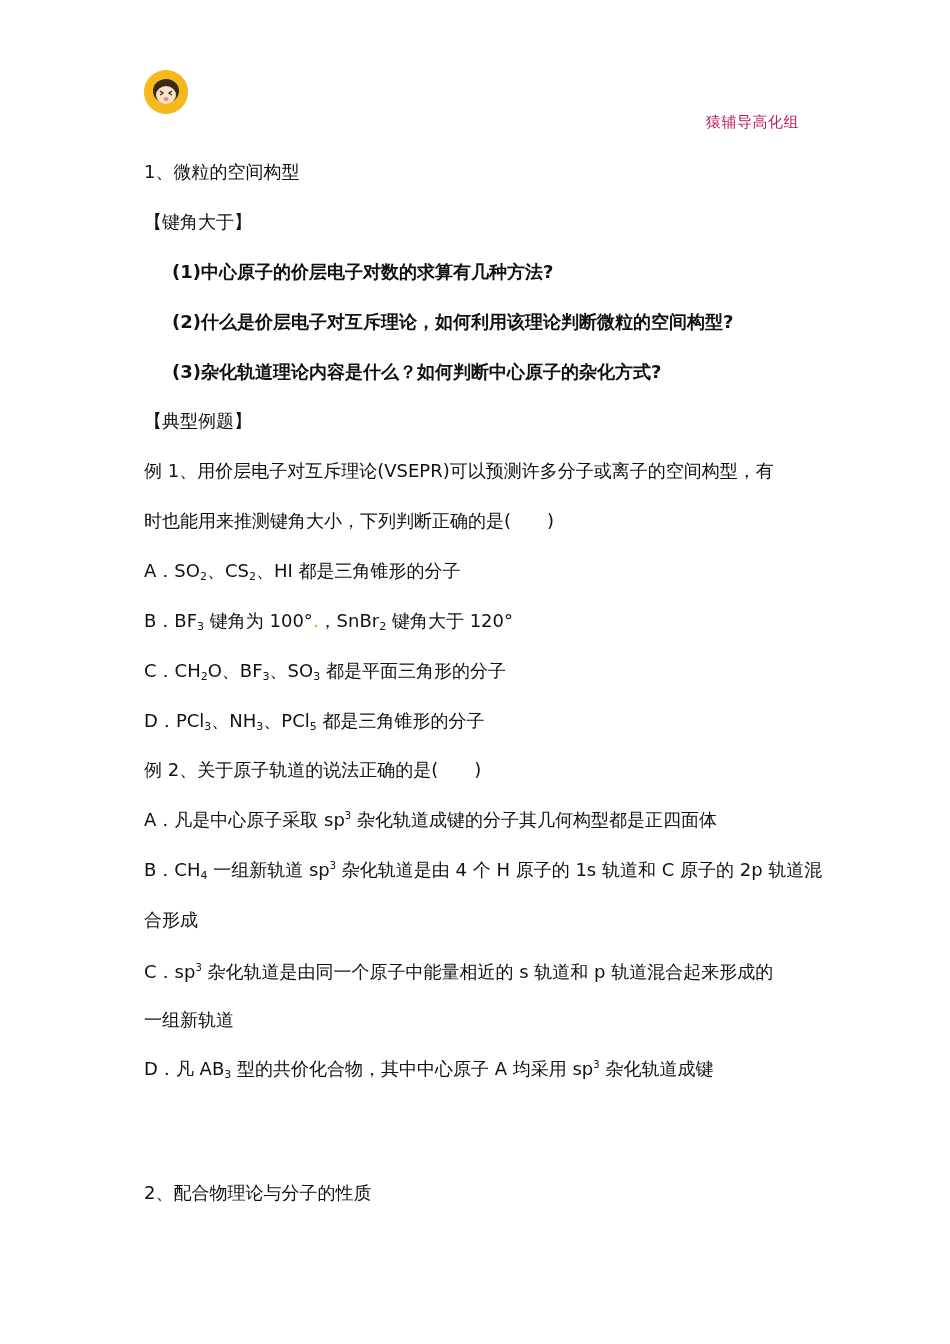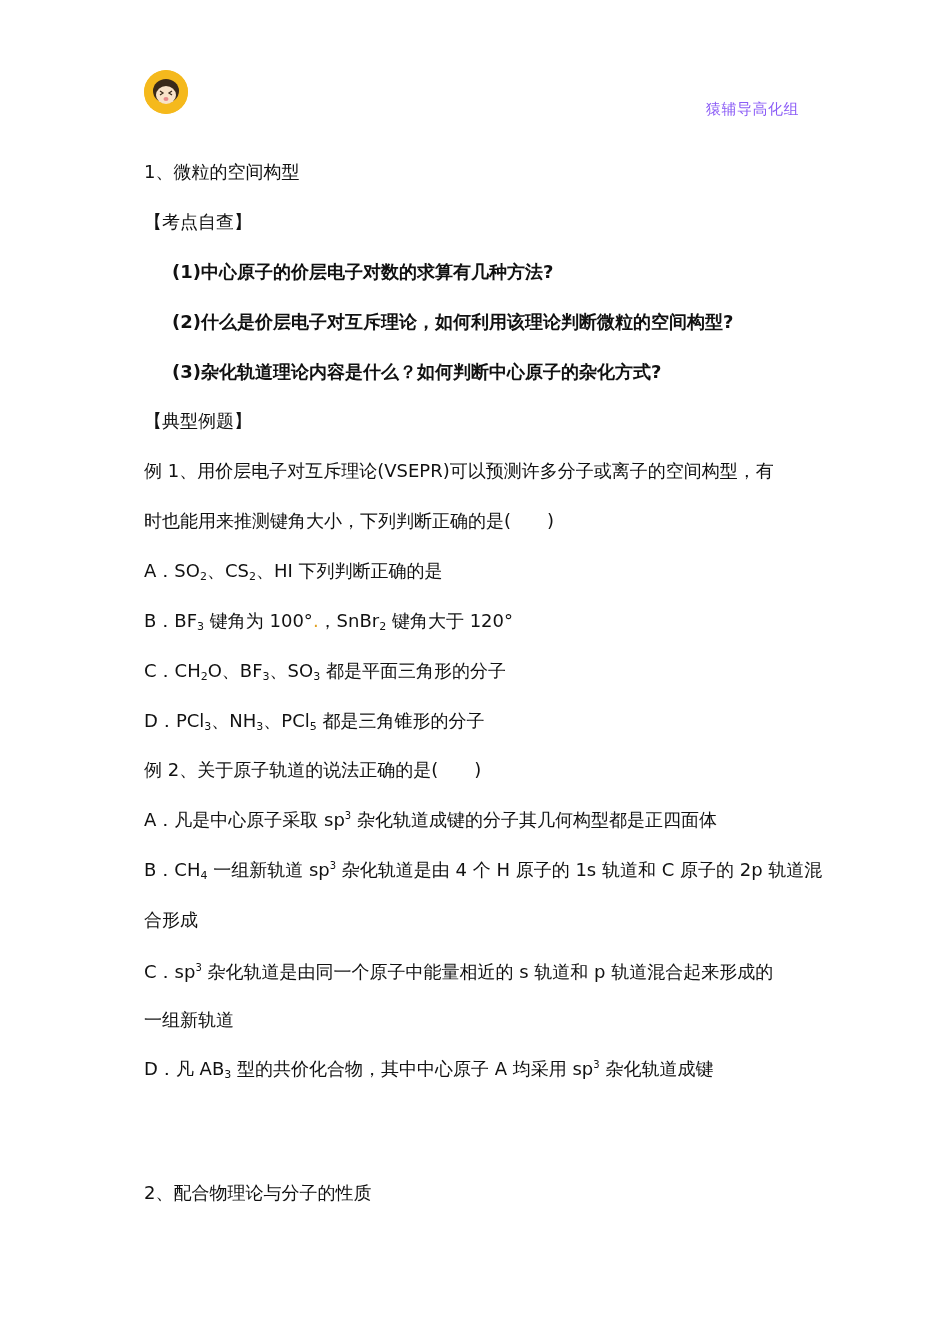--- a/index.html
+++ b/index.html
@@ -1,20 +1,20 @@
 <!DOCTYPE html>
 <html><head>
 <meta charset="utf-8">
 <style>
   html, body { margin: 0; padding: 0; background: #ffffff; }
   body { width: 950px; height: 1344px; position: relative; overflow: hidden;
          font-family: "DejaVu Serif", "Liberation Serif", serif; color: #111111; }
   .logo { position: absolute; left: 144px; top: 70px; width: 44px; height: 44px; border-radius: 50%;
           background: #f5b91c; overflow: hidden; }
-  .header-org { position: absolute; left: 706px; top: 100px; font-size: 15px; color: #8b5cf6;
+  .header-org { position: absolute; left: 706px; top: 113px; font-size: 15px; color: #be185d;
                 font-family: "DejaVu Sans", "Liberation Sans", sans-serif; letter-spacing: 0.5px; }
   .line { position: absolute; left: 144px; font-size: 18px; white-space: nowrap; line-height: 24px;
           font-family: "DejaVu Sans", "Liberation Sans", sans-serif; text-align: right; }
   .indent { left: 172px; font-weight: bold; }
   .bracket { left: 144px; }
   sub { font-size: 11px; vertical-align: -3px; line-height: 0; }
   sup { font-size: 10px; vertical-align: 7px; line-height: 0; }
   .dot-accent { color: #e0a020; }
 </style>
 </head>
@@ -26,31 +26,31 @@
     <ellipse cx="22" cy="21" rx="13" ry="12" fill="#3a2a1a"></ellipse>
     <ellipse cx="22" cy="25" rx="10" ry="9" fill="#f8e2c8"></ellipse>
     <path d="M16 21 l3 2 l-3 2" stroke="#3a2a1a" stroke-width="1.3" fill="none"></path>
     <path d="M28 21 l-3 2 l3 2" stroke="#3a2a1a" stroke-width="1.3" fill="none"></path>
     <ellipse cx="22" cy="29" rx="2.5" ry="2" fill="#e88a8a"></ellipse>
   </svg>
 </div>
 <div class="header-org">猿辅导高化组</div>
 
 <div class="line" style="top:160px">1、微粒的空间构型</div>
-<div class="line bracket" style="top:210px">【考点自查】</div>
+<div class="line bracket" style="top:210px">【键角大于】</div>
 <div class="line indent" style="top:260px">(1)中心原子的价层电子对数的求算有几种方法?</div>
 <div class="line indent" style="top:310px">(2)什么是价层电子对互斥理论，如何利用该理论判断微粒的空间构型?</div>
 <div class="line indent" style="top:360px">(3)杂化轨道理论内容是什么？如何判断中心原子的杂化方式?</div>
 <div class="line bracket" style="top:409px">【典型例题】</div>
 
 <div class="line" style="top:459px">例 1、用价层电子对互斥理论(VSEPR)可以预测许多分子或离子的空间构型，有</div>
 <div class="line" style="top:509px">时也能用来推测键角大小，下列判断正确的是(　　)</div>
 
 <div class="line" style="top:559px">
-  <span>A．</span><span>SO</span><sub>2</sub><span>、CS</span><sub>2</sub><span>、HI 下列判断正确的是</span>
+  <span>A．</span><span>SO</span><sub>2</sub><span>、CS</span><sub>2</sub><span>、HI 都是三角锥形的分子</span>
 </div>
 <div class="line" style="top:609px">
   <span>B．</span><span>BF</span><sub>3</sub><span> 键角为 100°</span><span class="dot-accent">.</span><span>，SnBr</span><sub>2</sub><span> 键角大于 120°</span>
 </div>
 <div class="line" style="top:659px">
   <span>C．</span><span>CH</span><sub>2</sub><span>O、BF</span><sub>3</sub><span>、SO</span><sub>3</sub><span> 都是平面三角形的分子</span>
 </div>
 <div class="line" style="top:709px">
   <span>D．</span><span>PCl</span><sub>3</sub><span>、NH</span><sub>3</sub><span>、PCl</span><sub>5</sub><span> 都是三角锥形的分子</span>
 </div>

